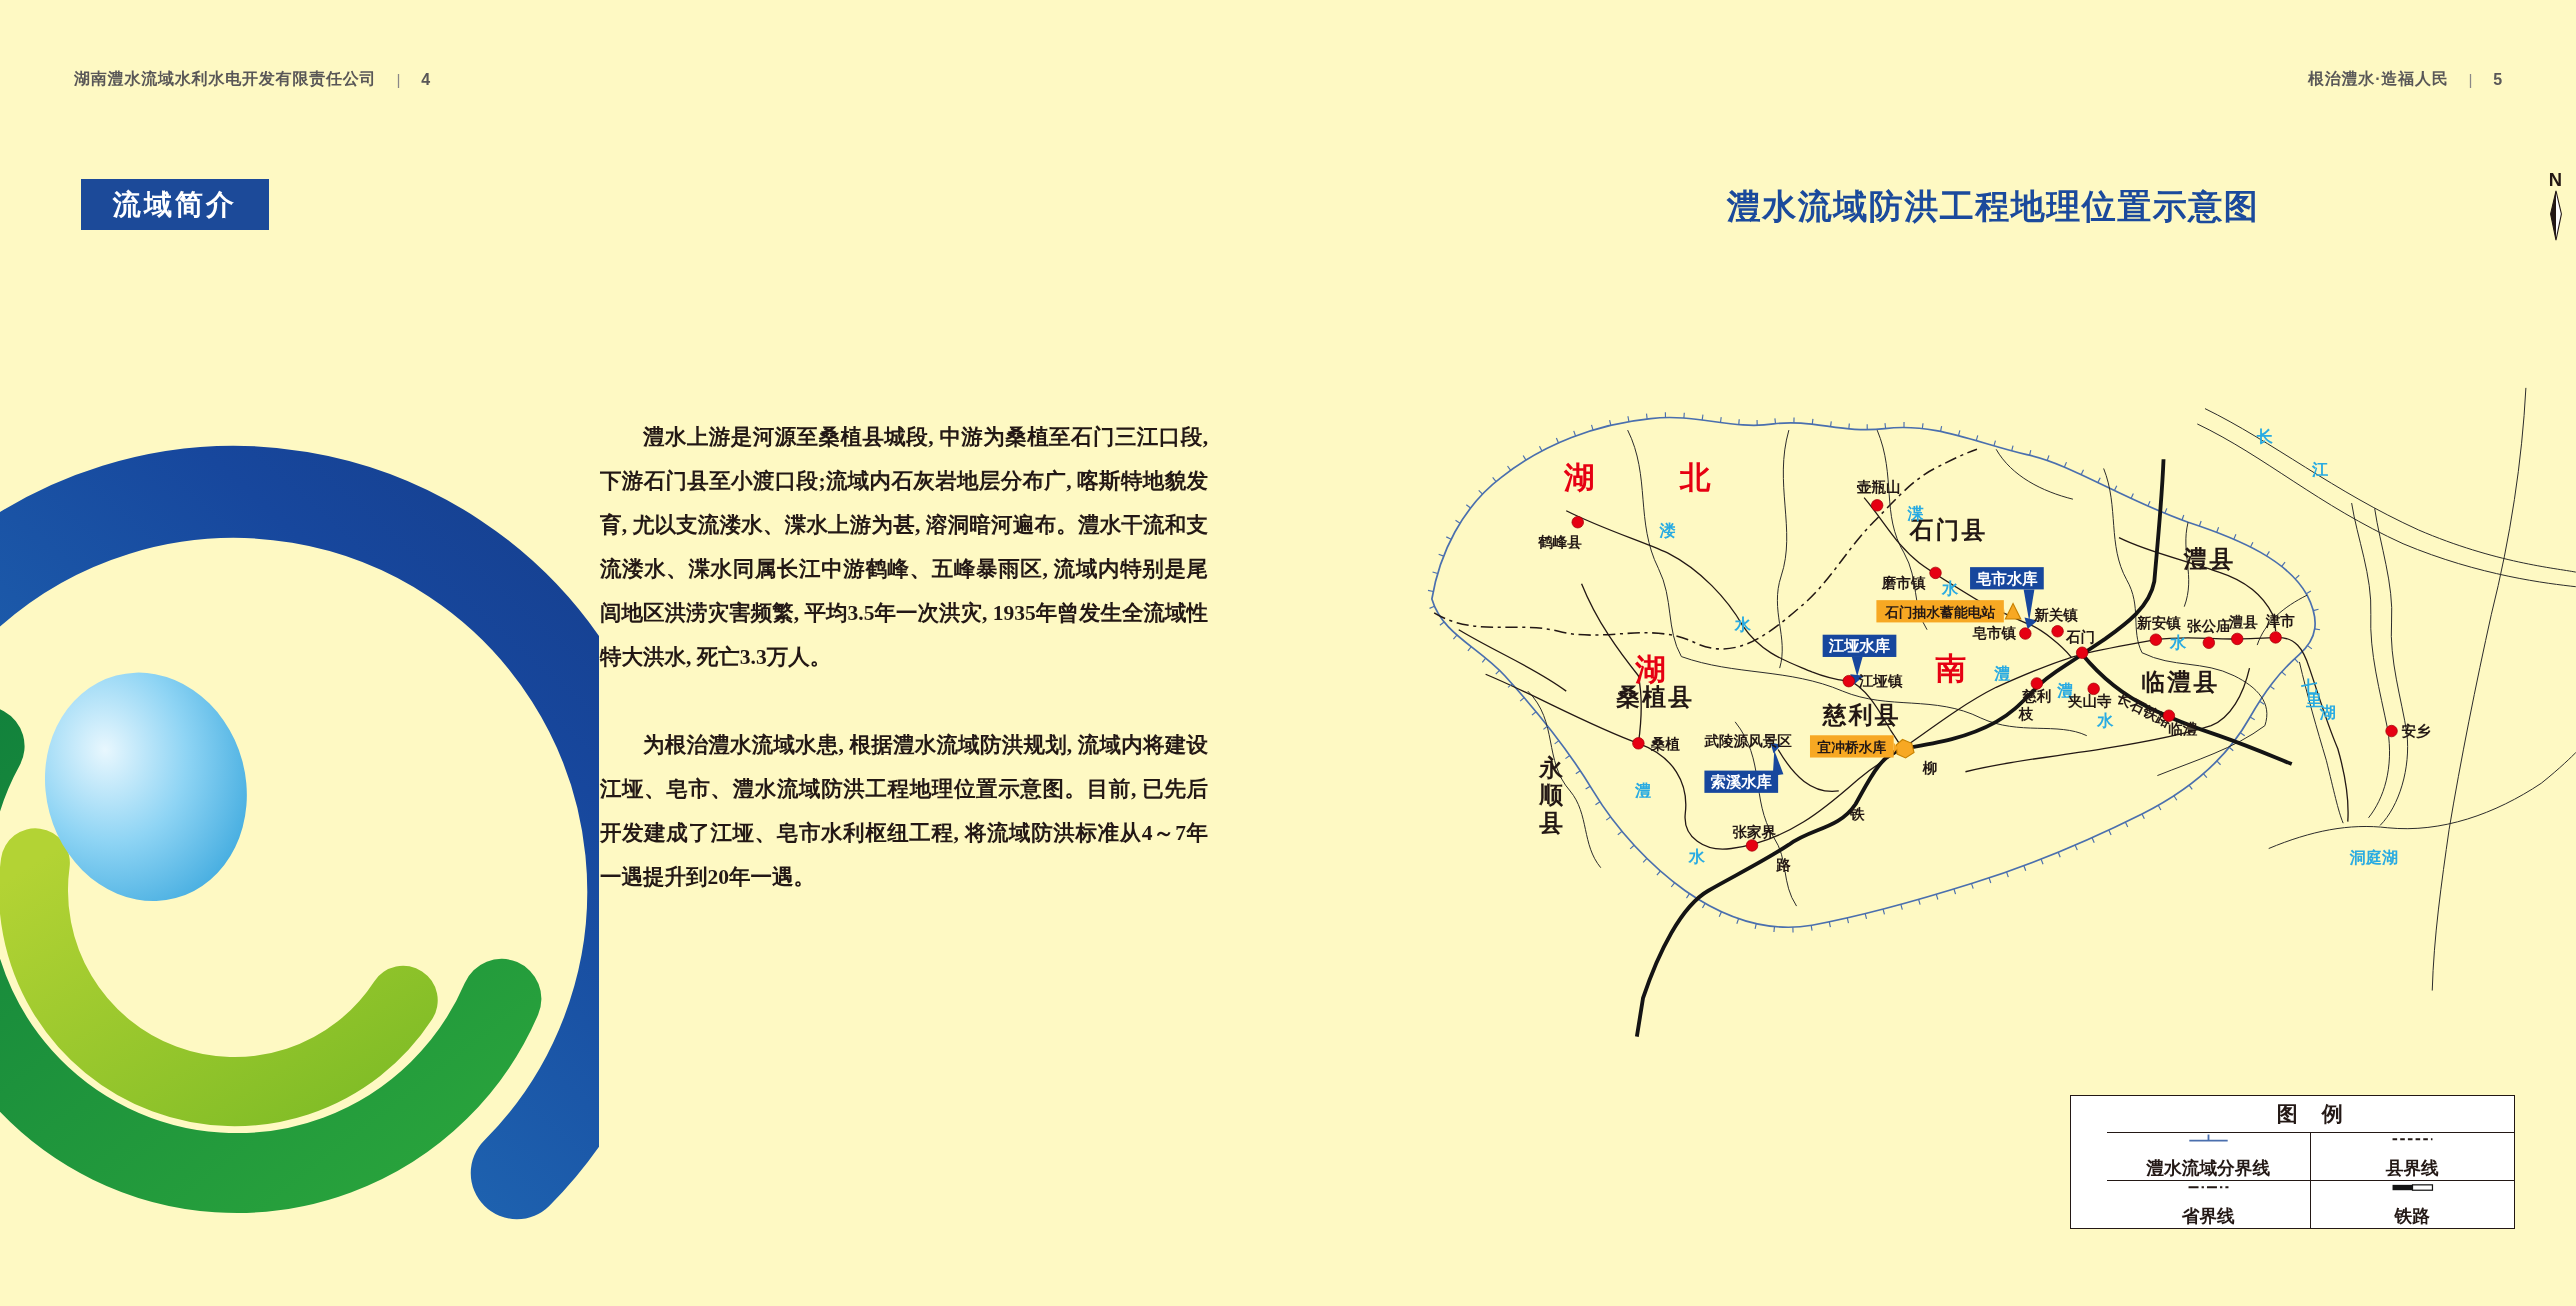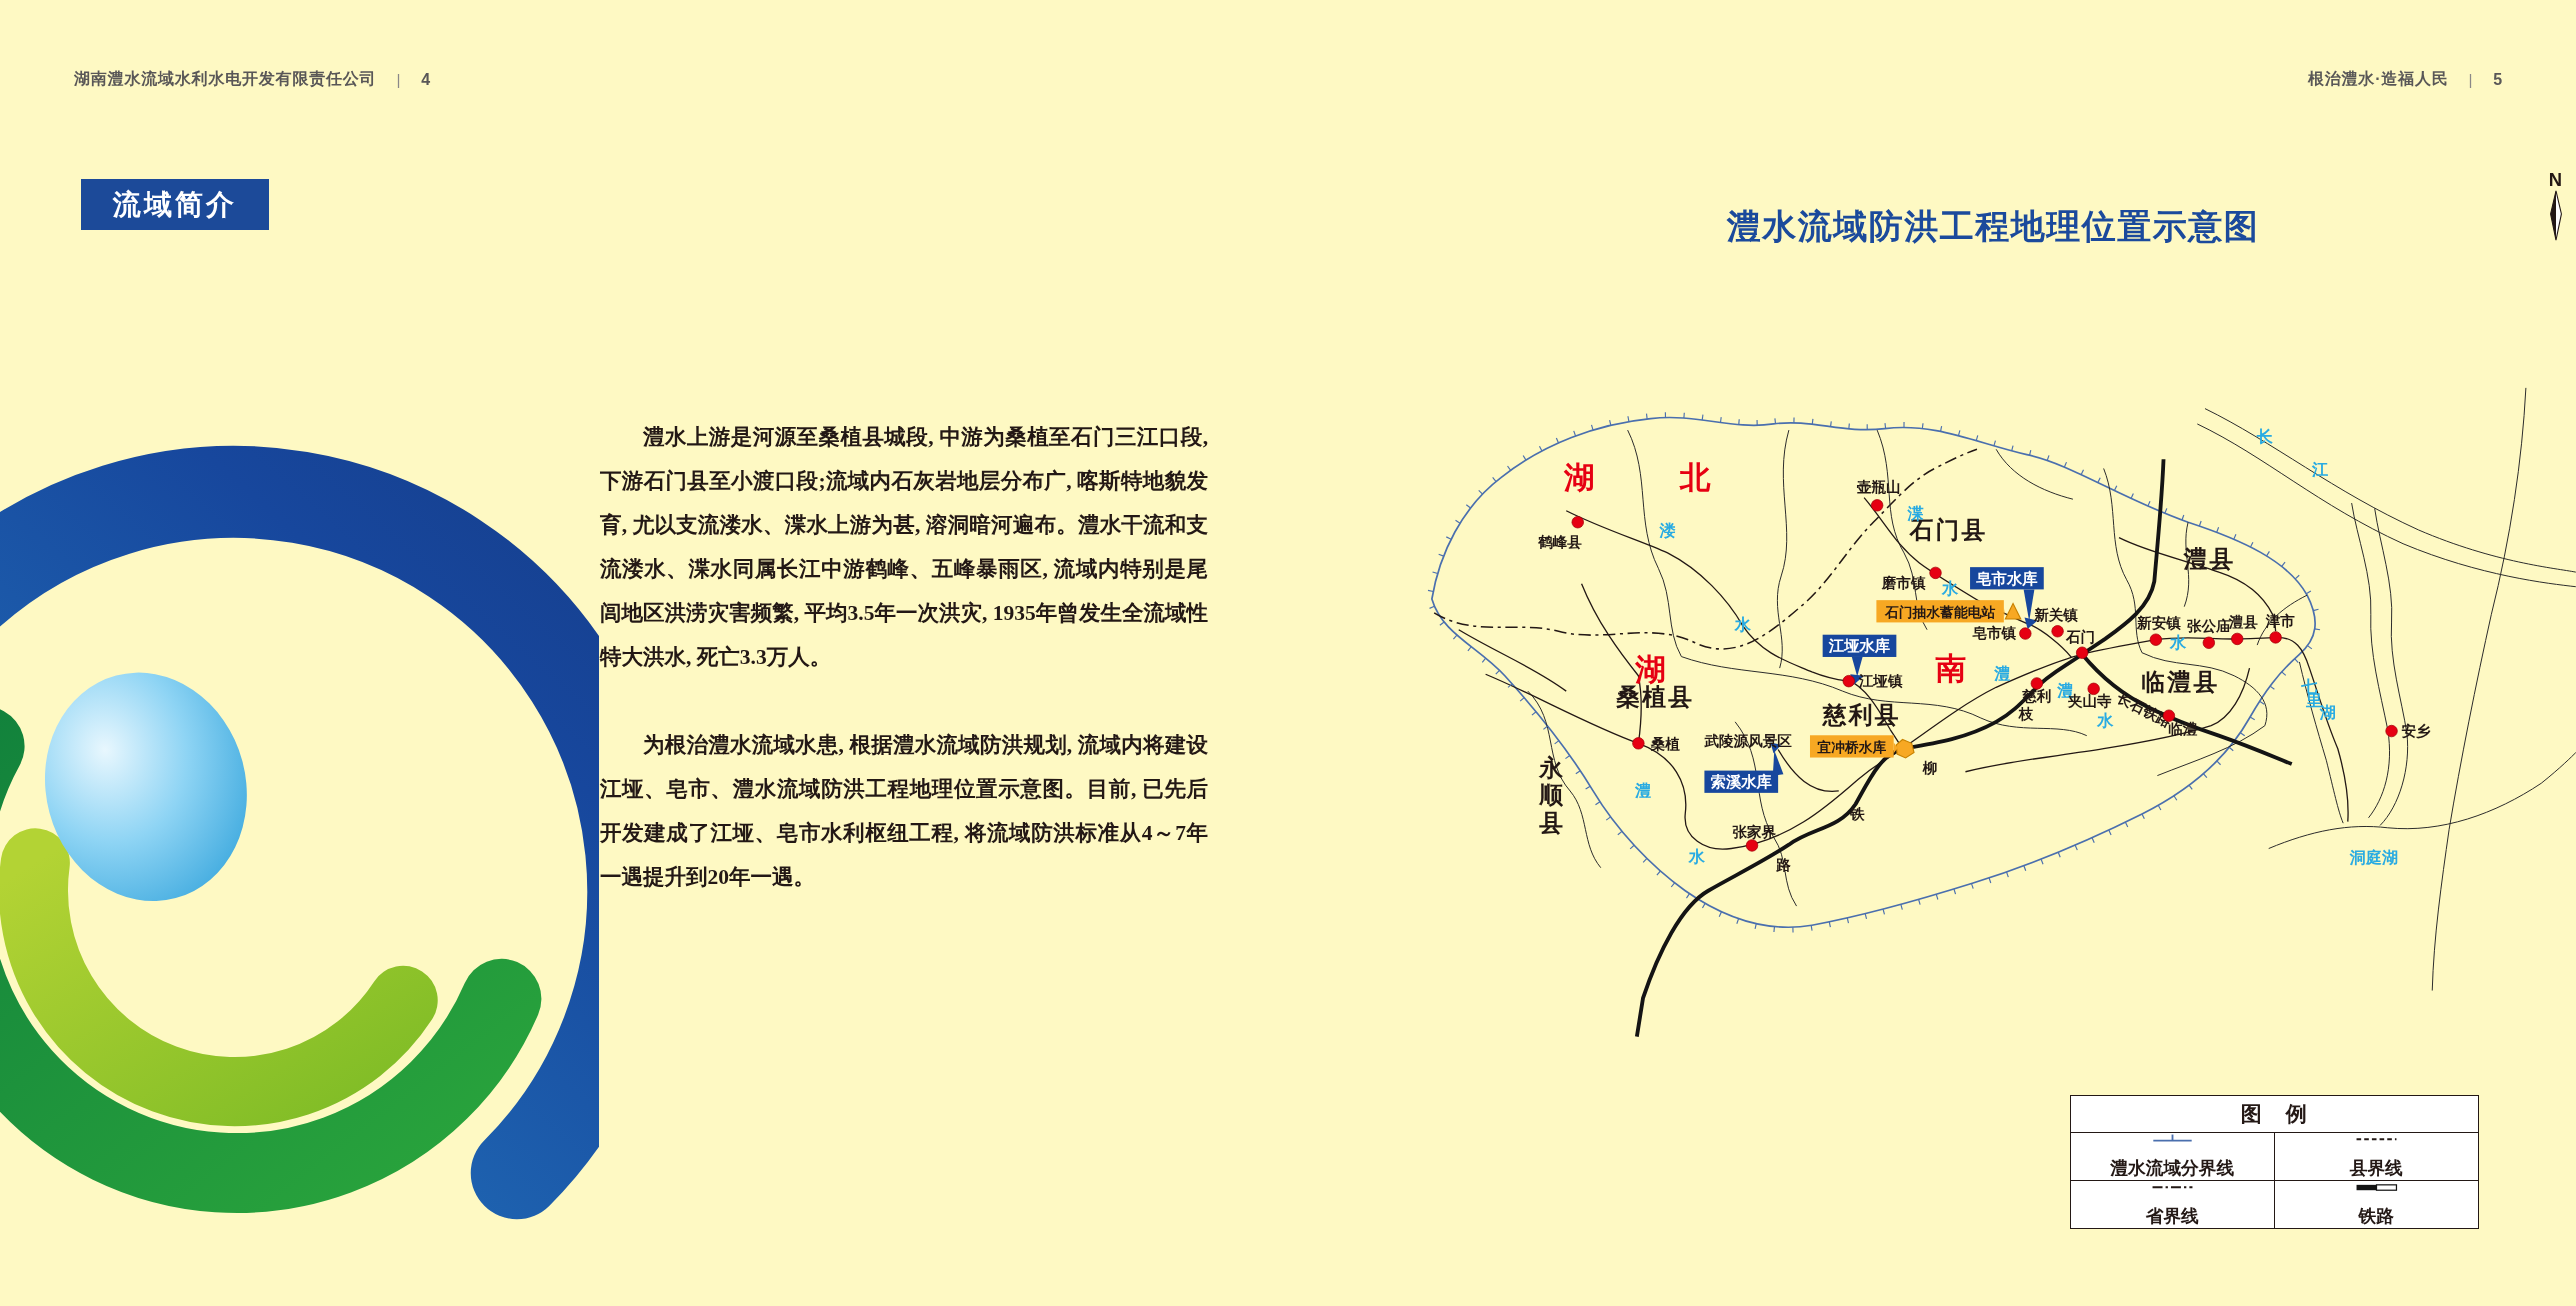--- a/index.html
+++ b/index.html
@@ -15,41 +15,41 @@
   .section-title-box{position:absolute;left:81px;top:179px;width:188px;height:51px;
         background:#1c4a99;display:flex;align-items:center;justify-content:center;}
   .section-title-box span{color:#fff;font-size:28px;font-weight:bold;letter-spacing:3.1px;}
   .body-text{position:absolute;left:600px;top:415px;width:608px;
         font-family:"Liberation Serif","DejaVu Serif",serif;
         font-size:21.5px;font-weight:bold;line-height:44px;text-align:justify;color:#231815;}
   .body-text p{margin:0 0 44px 0;text-indent:2em;}
   .logo{position:absolute;left:0;top:399px;width:599px;height:907px;}
   
   .map-title{position:absolute;left:1686px;top:184px;width:614px;text-align:center;
-        font-size:34px;font-weight:bold;color:#1b4a9c;letter-spacing:1.5px;margin-top:20px;}
+        font-size:34px;font-weight:bold;color:#1b4a9c;letter-spacing:1.5px;}
   .compass{position:absolute;left:2534px;top:170px;width:43px;text-align:center;}
   .compass .n{font-size:18.4px;font-weight:bold;color:#231815;display:block;line-height:20px;}
   #map-svg{position:absolute;left:1305px;top:361px;width:1271px;height:714px;}
   #map-svg text{font-family:"Liberation Sans",sans-serif;}
   #map-svg .prov{font-size:40px;font-weight:bold;fill:#e60012;}
   #map-svg .county{font-size:31px;font-weight:bold;fill:#231815;letter-spacing:3px;}
   #map-svg .town{font-size:19px;font-weight:bold;fill:#231815;}
   #map-svg .river{font-size:21px;font-weight:bold;fill:#29abe2;}
   #map-svg .blk{font-size:19px;font-weight:bold;fill:#231815;}
   #map-svg .resv{font-size:20px;font-weight:bold;fill:#ffffff;}
   #map-svg .oran{font-size:18px;font-weight:bold;fill:#231815;}
   .thin{fill:none;stroke:#2b2b2b;stroke-width:1.3;}
   .riverline{fill:none;stroke:#231815;stroke-width:1.7;}
   .rail{fill:none;stroke:#141414;stroke-width:5;}
   .basinline{fill:none;stroke:#4a6fae;stroke-width:2.2;}
   .provline{fill:none;stroke:#231815;stroke-width:2;stroke-dasharray:16 6 4 6;}
   
   .legend{position:absolute;left:2070px;top:1095px;width:407px;height:132px;
         border:1.5px solid #231815;display:grid;
-        grid-template-rows:37px 1fr 1fr;grid-template-columns:1fr 1fr;background:#fff;}
+        grid-template-rows:37px 1fr 1fr;grid-template-columns:1fr 1fr;background:#fff;padding-left:36px;}
   .legend-title{grid-column:1/3;display:flex;align-items:center;justify-content:center;
         font-weight:bold;font-size:21px;border-bottom:1.5px solid #231815;letter-spacing:1.5px;}
   .lg-cell{display:flex;align-items:center;justify-content:center;gap:10.7px;
         font-weight:bold;font-size:17.7px;flex-direction:column;}
   .lg-b{border-bottom:1.5px solid #231815;}
   .lg-r{border-right:1.5px solid #231815;}
 </style>
 </head>
 <body>
 

